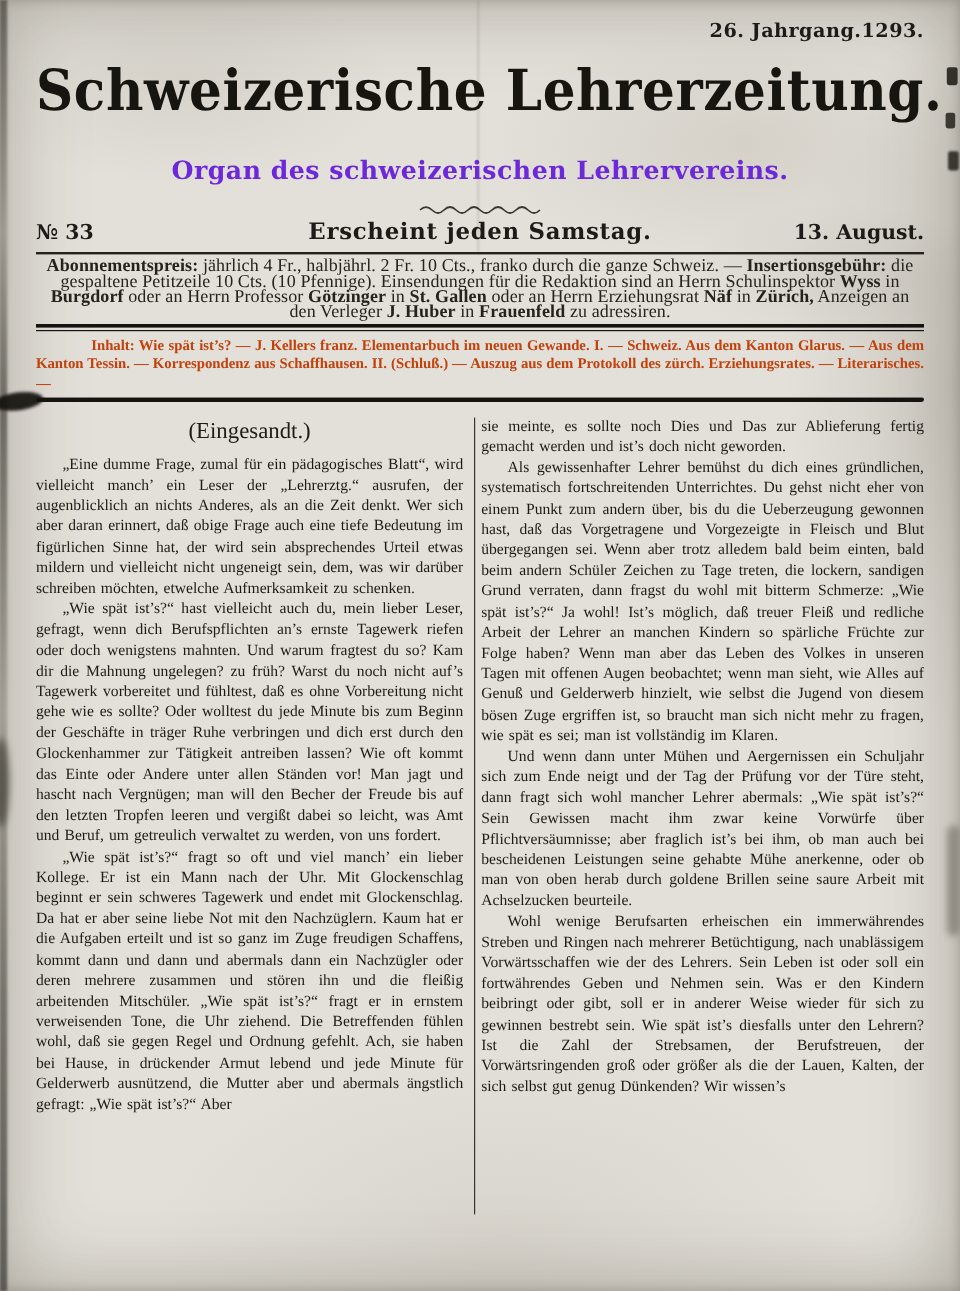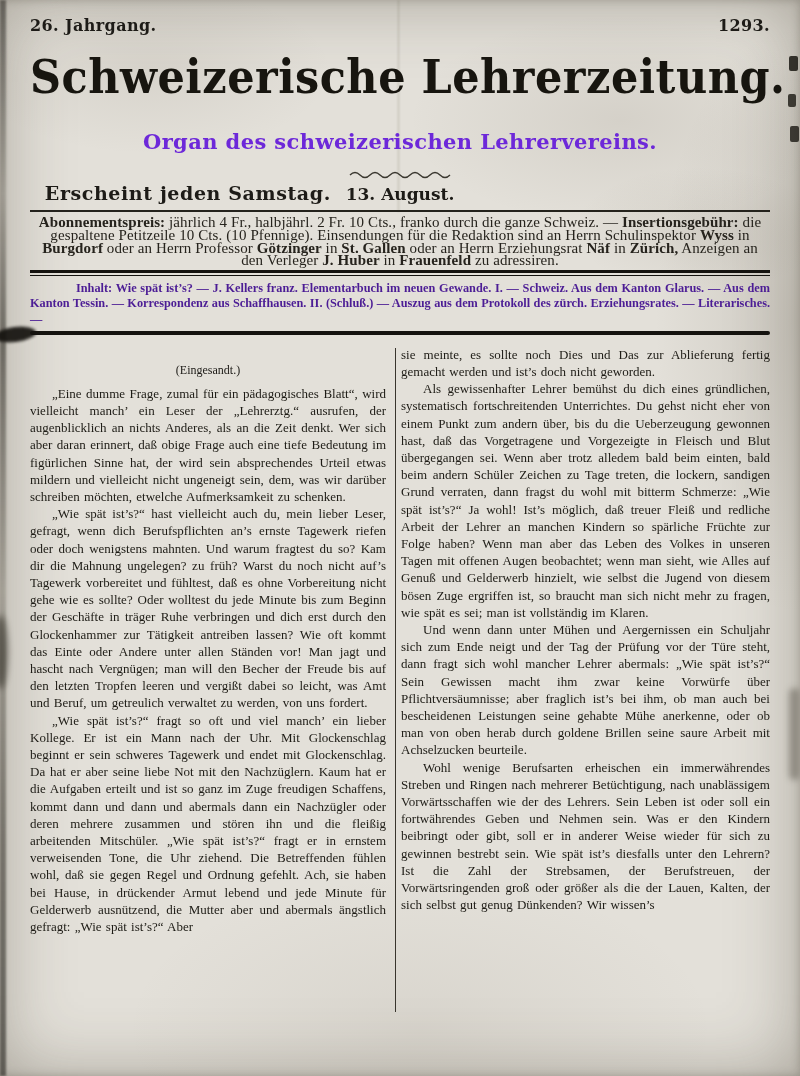--- a/index.html
+++ b/index.html
@@ -17,22 +17,22 @@
     content:"";position:absolute;inset:0;pointer-events:none;
     background:
       radial-gradient(ellipse 300px 150px at 620px 120px, rgba(110,100,85,.12), transparent 70%),
       radial-gradient(ellipse 200px 420px at 795px 320px, rgba(100,92,78,.16), transparent 70%),
       radial-gradient(ellipse 260px 120px at 150px 70px, rgba(110,100,85,.10), transparent 70%),
       radial-gradient(ellipse 420px 220px at 420px 1030px, rgba(110,100,85,.09), transparent 70%),
       radial-gradient(ellipse 180px 90px at 700px 230px, rgba(105,96,80,.10), transparent 70%);
   }
   .inner{position:relative;padding:16px 30px 0;}
 
-  .top-row{display:flex;justify-content:space-between;align-items:baseline;
-    font-family:"DejaVu Serif",serif;font-weight:bold;font-size:16px;letter-spacing:.4px;}
+  .top-row{display:flex;justify-content:flex-end;align-items:baseline;
+    font-family:"DejaVu Serif",serif;font-weight:bold;font-size:16px;letter-spacing:.4px;margin-left:24px;}
   .np-title{
     text-align:center;font-family:"DejaVu Serif",serif;font-weight:bold;
     font-size:43px;margin-top:14px;letter-spacing:.5px;white-space:nowrap;
     transform:scaleY(1.10);transform-origin:top center;color:#17150f;
   }
   .np-subtitle{
     text-align:center;font-family:"DejaVu Serif",serif;font-weight:bold;
     font-size:21px;margin-top:30px;letter-spacing:.4px;color:#6d28d9;
   }
   .wavy{display:block;margin:16px auto 0;}
@@ -45,30 +45,30 @@
   .issue-bar .date{font-size:17px;text-align:right;}
   .rule-thin{border:none;border-top:2px solid #24221c;margin:6px 0 4px;}
   .fine-print{
     font-size:15px;line-height:12.8px;text-align:center;color:#26231d;
     letter-spacing:.1px;
   }
   .fine-print b{font-weight:bold;}
   .double-rule{margin-top:3px;height:2px;border-top:3px solid #15130f;border-bottom:1px solid #15130f;}
   .inhalt{
     font-weight:bold;font-size:12.3px;line-height:15.2px;text-align:justify;
-    text-indent:46px;margin-top:5px;color:#4c1d95;
+    text-indent:46px;margin-top:5px;color:#c2410c;
   }
   .rule-heavy{margin-top:4px;border:none;border-top:4px solid #15130f;border-radius:2px;}
 
   .article{display:flex;margin-top:11px;height:700px;overflow:hidden;}
   .col-left{width:356px;}
   .divider{width:1px;background:#39352d;margin:2px 5px 34px 9px;}
   .col-right{flex:1;min-width:0;}
   .article-title{text-align:center;font-family:"DejaVu Serif",serif;font-weight:bold;font-size:16.5px;}
-  .article-byline{text-align:center;font-size:12px;margin-top:17px;}
+  .article-byline{text-align:center;font-size:19px;margin-top:3px;}
   .body p{
     margin:0;font-size:13px;line-height:17.2px;text-align:justify;text-indent:22px;
     word-spacing:1px;hyphens:auto;-webkit-hyphens:auto;color:#1d1b15;
   }
   .body p.cont{text-indent:0;}
   .col-left .body{margin-top:7px;}
 
   
   .edge-left{position:absolute;left:0;top:0;width:6px;height:1076px;filter:blur(1px);
     background:linear-gradient(180deg, rgba(40,38,33,.55), rgba(70,65,55,.25) 18%, rgba(45,42,36,.55) 32%, rgba(80,74,62,.22) 55%, rgba(50,47,40,.5) 78%, rgba(40,38,33,.6));}
@@ -97,20 +97,21 @@
     </div>
 
     <div class="np-title">Schweizerische Lehrerzeitung.</div>
     <div class="np-subtitle">Organ des schweizerischen Lehrervereins.</div>
 
     <svg class="wavy" width="110" height="10" viewBox="0 0 110 10">
       <path d="M5 5 q5 -5 10 0 t10 0 t10 0 t10 0 t10 0 t10 0 t10 0 t10 0 t10 0 t10 0" fill="none" stroke="#3a372f" stroke-width="1.4"></path>
     </svg>
 
     <div class="issue-bar">
+      <span class="num">№ 33</span>
       <span class="freq">Erscheint jeden Samstag.</span>
       <span class="date">13. August.</span>
     </div>
 
     <hr class="rule-thin">
 
     <div class="fine-print"><b>Abonnementspreis:</b><span> jährlich 4 Fr., halbjährl. 2 Fr. 10 Cts., franko durch die ganze Schweiz. — </span><b>Insertionsgebühr:</b><span> die gespaltene Petitzeile 10 Cts. (10 Pfennige). Einsendungen für die Redaktion sind an Herrn Schulinspektor </span><b>Wyss</b><span> in </span><b>Burgdorf</b><span> oder an Herrn Professor </span><b>Götzinger</b><span> in </span><b>St. Gallen</b><span> oder an Herrn Erziehungsrat </span><b>Näf</b><span> in </span><b>Zürich,</b><span> Anzeigen an den Verleger </span><b>J. Huber</b><span> in </span><b>Frauenfeld</b><span> zu adressiren.</span></div>
 
     <div class="double-rule"></div>
 

